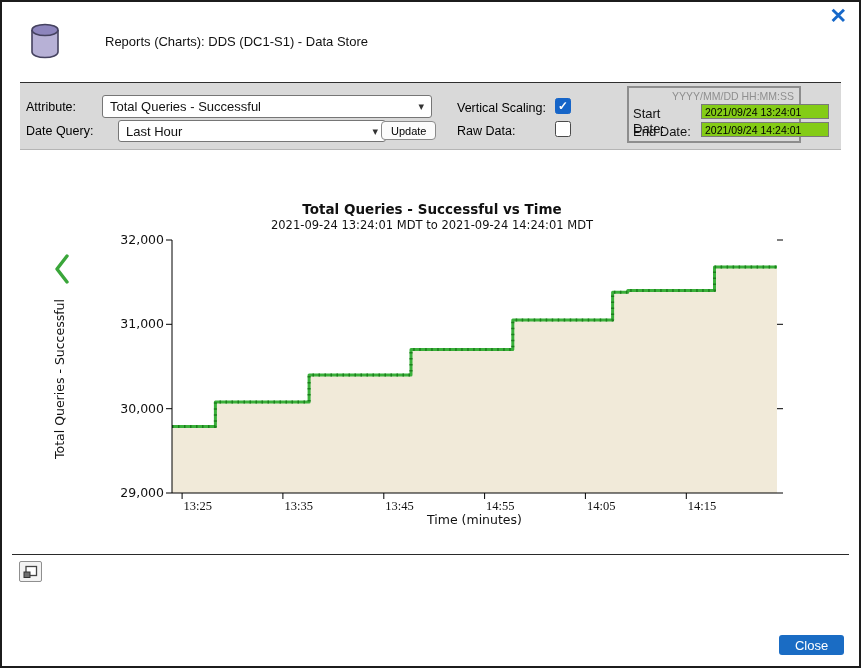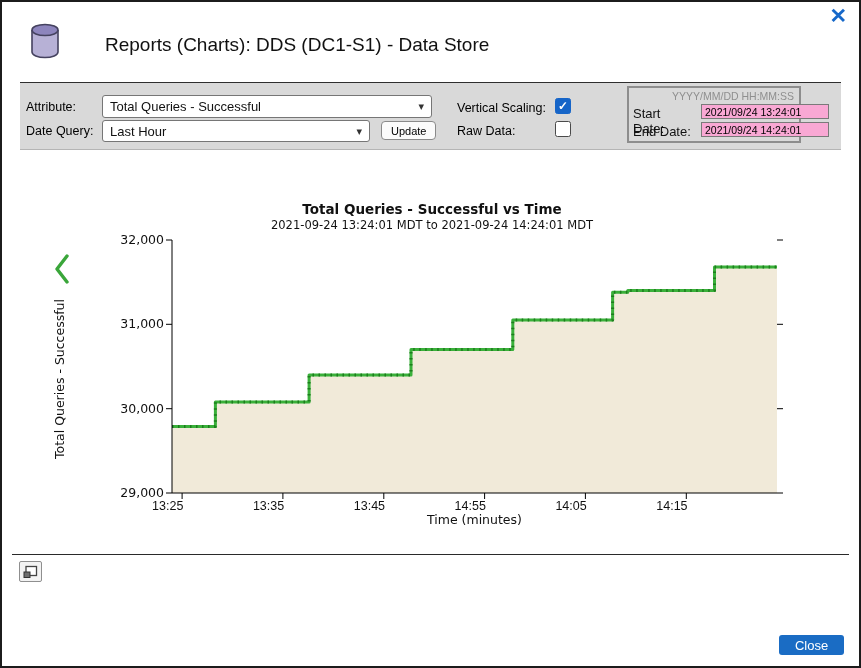--- a/index.html
+++ b/index.html
@@ -4,21 +4,21 @@
 <style>
   html,body{margin:0;padding:0;background:#fff;}
   .dialog{position:relative;width:861px;height:668px;box-sizing:border-box;
     border:2px solid #1c1c1c;background:#fff;
     font-family:"Liberation Sans",sans-serif;color:#111;overflow:hidden;}
 
   
   .close-x{position:absolute;top:2px;right:12px;font-size:21px;line-height:24px;
     color:#1668c9;font-weight:600;cursor:pointer;}
   .db-icon{position:absolute;left:26px;top:20px;}
-  .dialog-title{position:absolute;left:103px;top:32px;font-size:19px;}
+  .dialog-title{position:absolute;left:103px;top:32px;font-size:13px;}
   .header-divider{position:absolute;left:18px;right:18px;top:80px;height:1px;background:#2e2e2e;}
 
   
   .control-bar{position:absolute;left:18px;right:18px;top:81px;height:66px;
     background:#d9d9d9;border-bottom:1px solid #b5b5b5;}
   .ctl-label{position:absolute;font-size:12.5px;color:#000;}
   .select{position:absolute;display:flex;align-items:center;box-sizing:border-box;
     background:#fff;border:1px solid #767676;border-radius:3px;padding:0 7px;
     font-size:13px;cursor:pointer;}
   .select .caret{margin-left:auto;font-size:11px;color:#333;padding-left:6px;}
@@ -29,37 +29,37 @@
     background:#fff;border:1.5px solid #4a4a4a;border-radius:2.5px;cursor:pointer;
     display:flex;align-items:center;justify-content:center;}
   .checkbox.checked{background:#1665c8;border-color:#1665c8;}
   .checkbox .checkmark{font-size:12px;line-height:12px;color:#fff;font-weight:bold;}
   .date-box{position:absolute;left:607px;top:3px;width:174px;height:57px;
     box-sizing:border-box;border:2px solid #8d8d8d;}
   .date-hint{position:absolute;top:2px;right:5px;font-size:10.5px;color:#8f8f8f;}
   .date-label{position:absolute;left:4px;width:62px;text-align:left;font-size:13px;}
   .date-input{position:absolute;left:72px;width:128px;height:15px;box-sizing:border-box;
     border:1px solid #7a7a7a;font-size:10.5px;font-family:"Liberation Sans",sans-serif;
-    padding:0 3px;background:#f9a8d4;}
+    padding:0 3px;background:#84cc16;}
 
   
   .chart-title{position:absolute;top:199px;left:57px;width:746px;text-align:center;
     font-family:"DejaVu Sans",sans-serif;font-size:13.5px;font-weight:bold;}
   .chart-subtitle{position:absolute;top:216px;left:57px;width:746px;text-align:center;
     font-family:"DejaVu Sans",sans-serif;font-size:11.5px;}
   .collapse-chevron{position:absolute;left:51px;top:252px;cursor:pointer;}
   .y-axis-label{position:absolute;left:57px;top:377px;white-space:nowrap;
     transform:translate(-50%,-50%) rotate(-90deg);
     font-family:"DejaVu Sans",sans-serif;font-size:12.5px;}
   .plot-wrap{position:absolute;left:170px;top:238px;width:605px;height:253px;}
   .plot-wrap svg{overflow:visible;display:block;}
   .y-tick{position:absolute;left:-78px;width:70px;text-align:right;
     font-family:"DejaVu Sans",sans-serif;font-size:12.5px;}
-  .x-tick{position:absolute;top:259px;width:60px;text-align:left;
-    font-family:Liberation Sans, sans-serif;font-size:12.5px;}
+  .x-tick{position:absolute;top:259px;width:60px;text-align:right;
+    font-family:Liberation Serif, serif;font-size:12.5px;}
   .x-axis-label{position:absolute;top:510px;left:170px;width:605px;text-align:center;
     font-family:"DejaVu Sans",sans-serif;font-size:12.5px;}
 
   
   .footer-divider{position:absolute;top:552px;left:10px;right:10px;height:1px;background:#2a2a2a;}
   .export-btn{position:absolute;left:17px;top:559px;width:23px;height:21px;
     box-sizing:border-box;background:#f3f3f3;border:1px solid #8f8f8f;border-radius:2px;
     display:flex;align-items:center;justify-content:center;padding:0;cursor:pointer;}
   .close-btn{position:absolute;right:15px;bottom:11px;width:65px;height:20px;
     background:#1a6cc4;color:#fff;border:none;border-radius:3px;font-size:13px;
@@ -81,21 +81,21 @@
   <div class="header-divider"></div>
 
   <div class="control-bar">
     <span class="ctl-label" style="left:6px;top:17px">Attribute:</span>
     <div class="select" style="left:82px;top:12px;width:330px;height:23px">
       <span>Total Queries - Successful</span>
       <span class="caret">▾</span>
     </div>
 
     <span class="ctl-label" style="left:6px;top:41px">Date Query:</span>
-    <div class="select" style="left:82px;top:37px;width:268px;height:22px">
+    <div class="select" style="left:98px;top:37px;width:268px;height:22px">
       <span>Last Hour</span>
       <span class="caret">▾</span>
     </div>
     <button class="update-btn" style="left:361px;top:38px">Update</button>
 
     <span class="ctl-label" style="left:437px;top:18px">Vertical Scaling:</span>
     <div class="checkbox checked" style="left:535px;top:15px">
       <span class="checkmark">✓</span>
     </div>
 

